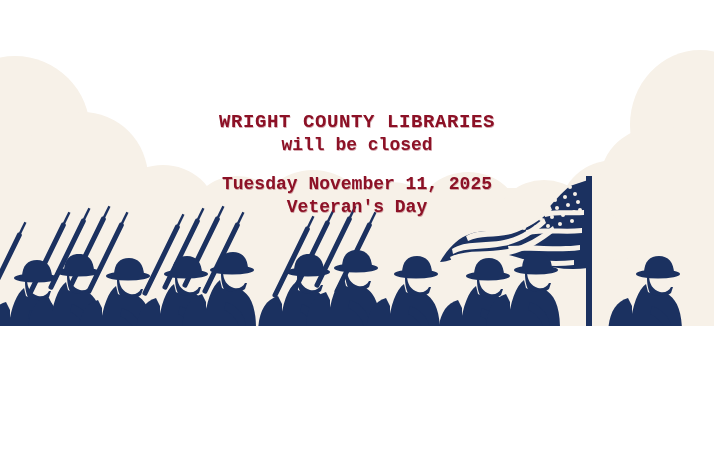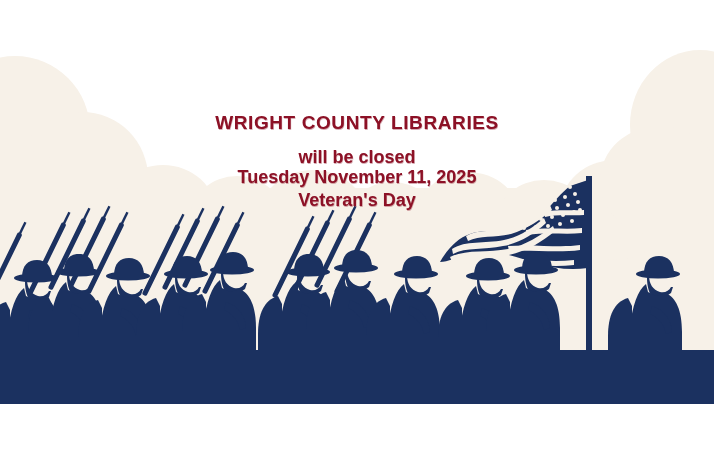--- a/index.html
+++ b/index.html
@@ -3,24 +3,24 @@
 <meta charset="utf-8">
 <style>
   html, body {
     margin: 0;
     padding: 0;
     background: #ffffff;
   }
   #poster {
     position: relative;
     width: 714px;
-    height: 404px;
+    height: 326px;
     overflow: hidden;
     background: #eab308;
-    font-family: Liberation Sans, sans-serif;
+    font-family: Liberation Mono, monospace;
   }
 
   
   .sky {
     position: absolute;
     left: 0; top: 0;
     width: 714px; height: 450px;
     background: #ffffff;
   }
 
@@ -77,27 +77,27 @@
   .msg .l1 {
     display: block;
     font-size: 19px;
     font-weight: bold;
     letter-spacing: 0.6px;
   }
   .msg .l2 {
     display: block;
     font-size: 18px;
     font-weight: bold;
-    margin-top: 14px;
+    margin-top: 2px;
   }
   .msg .l3 {
     display: block;
     font-size: 18px;
     font-weight: bold;
-    margin-top: 0;
+    margin-top: 19px;
   }
   .msg .l4 {
     display: block;
     font-size: 17px;
     font-weight: bold;
     margin-top: 2px;
   }
   .msg .l5 {
     display: block;
     font-size: 18px;

